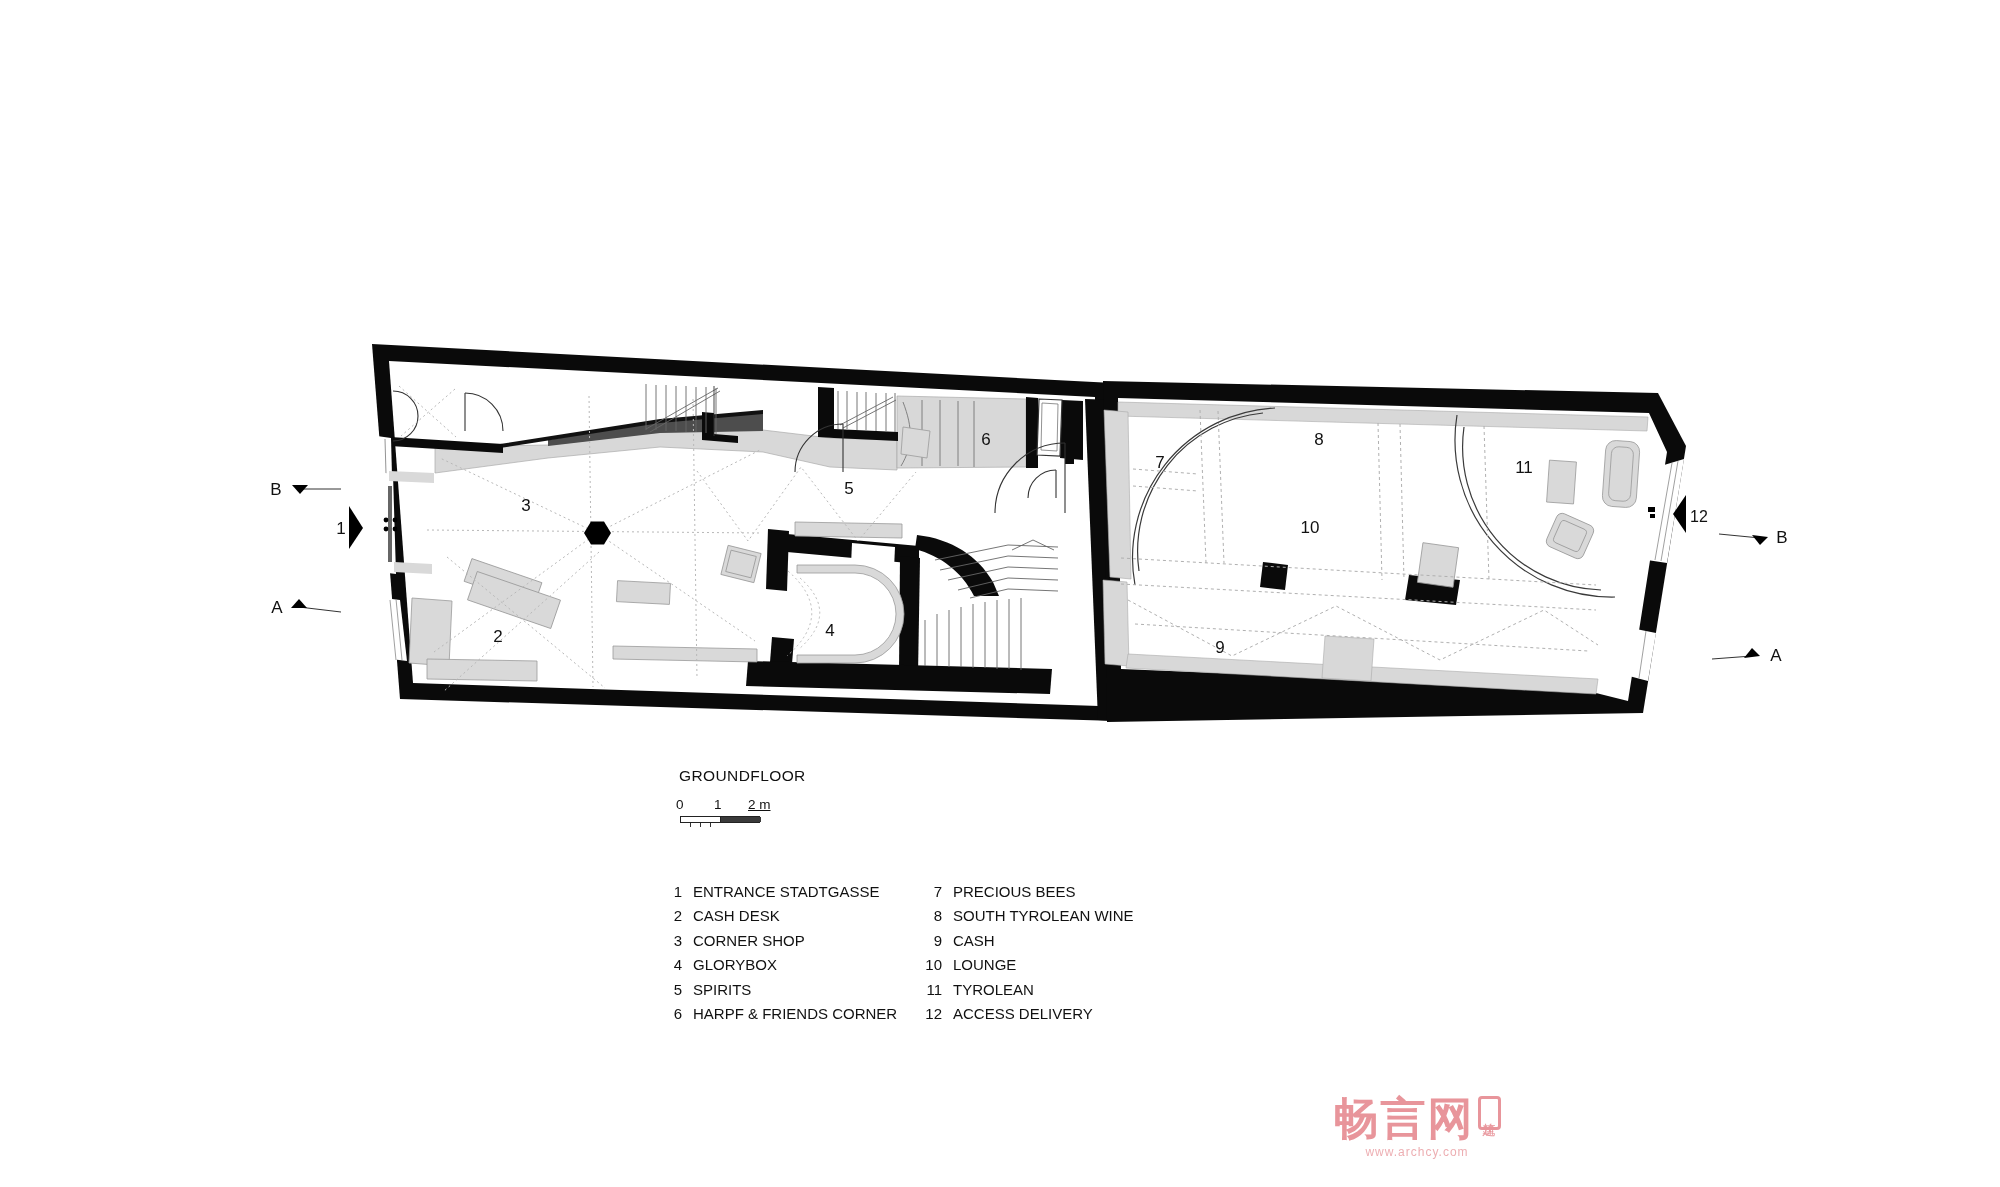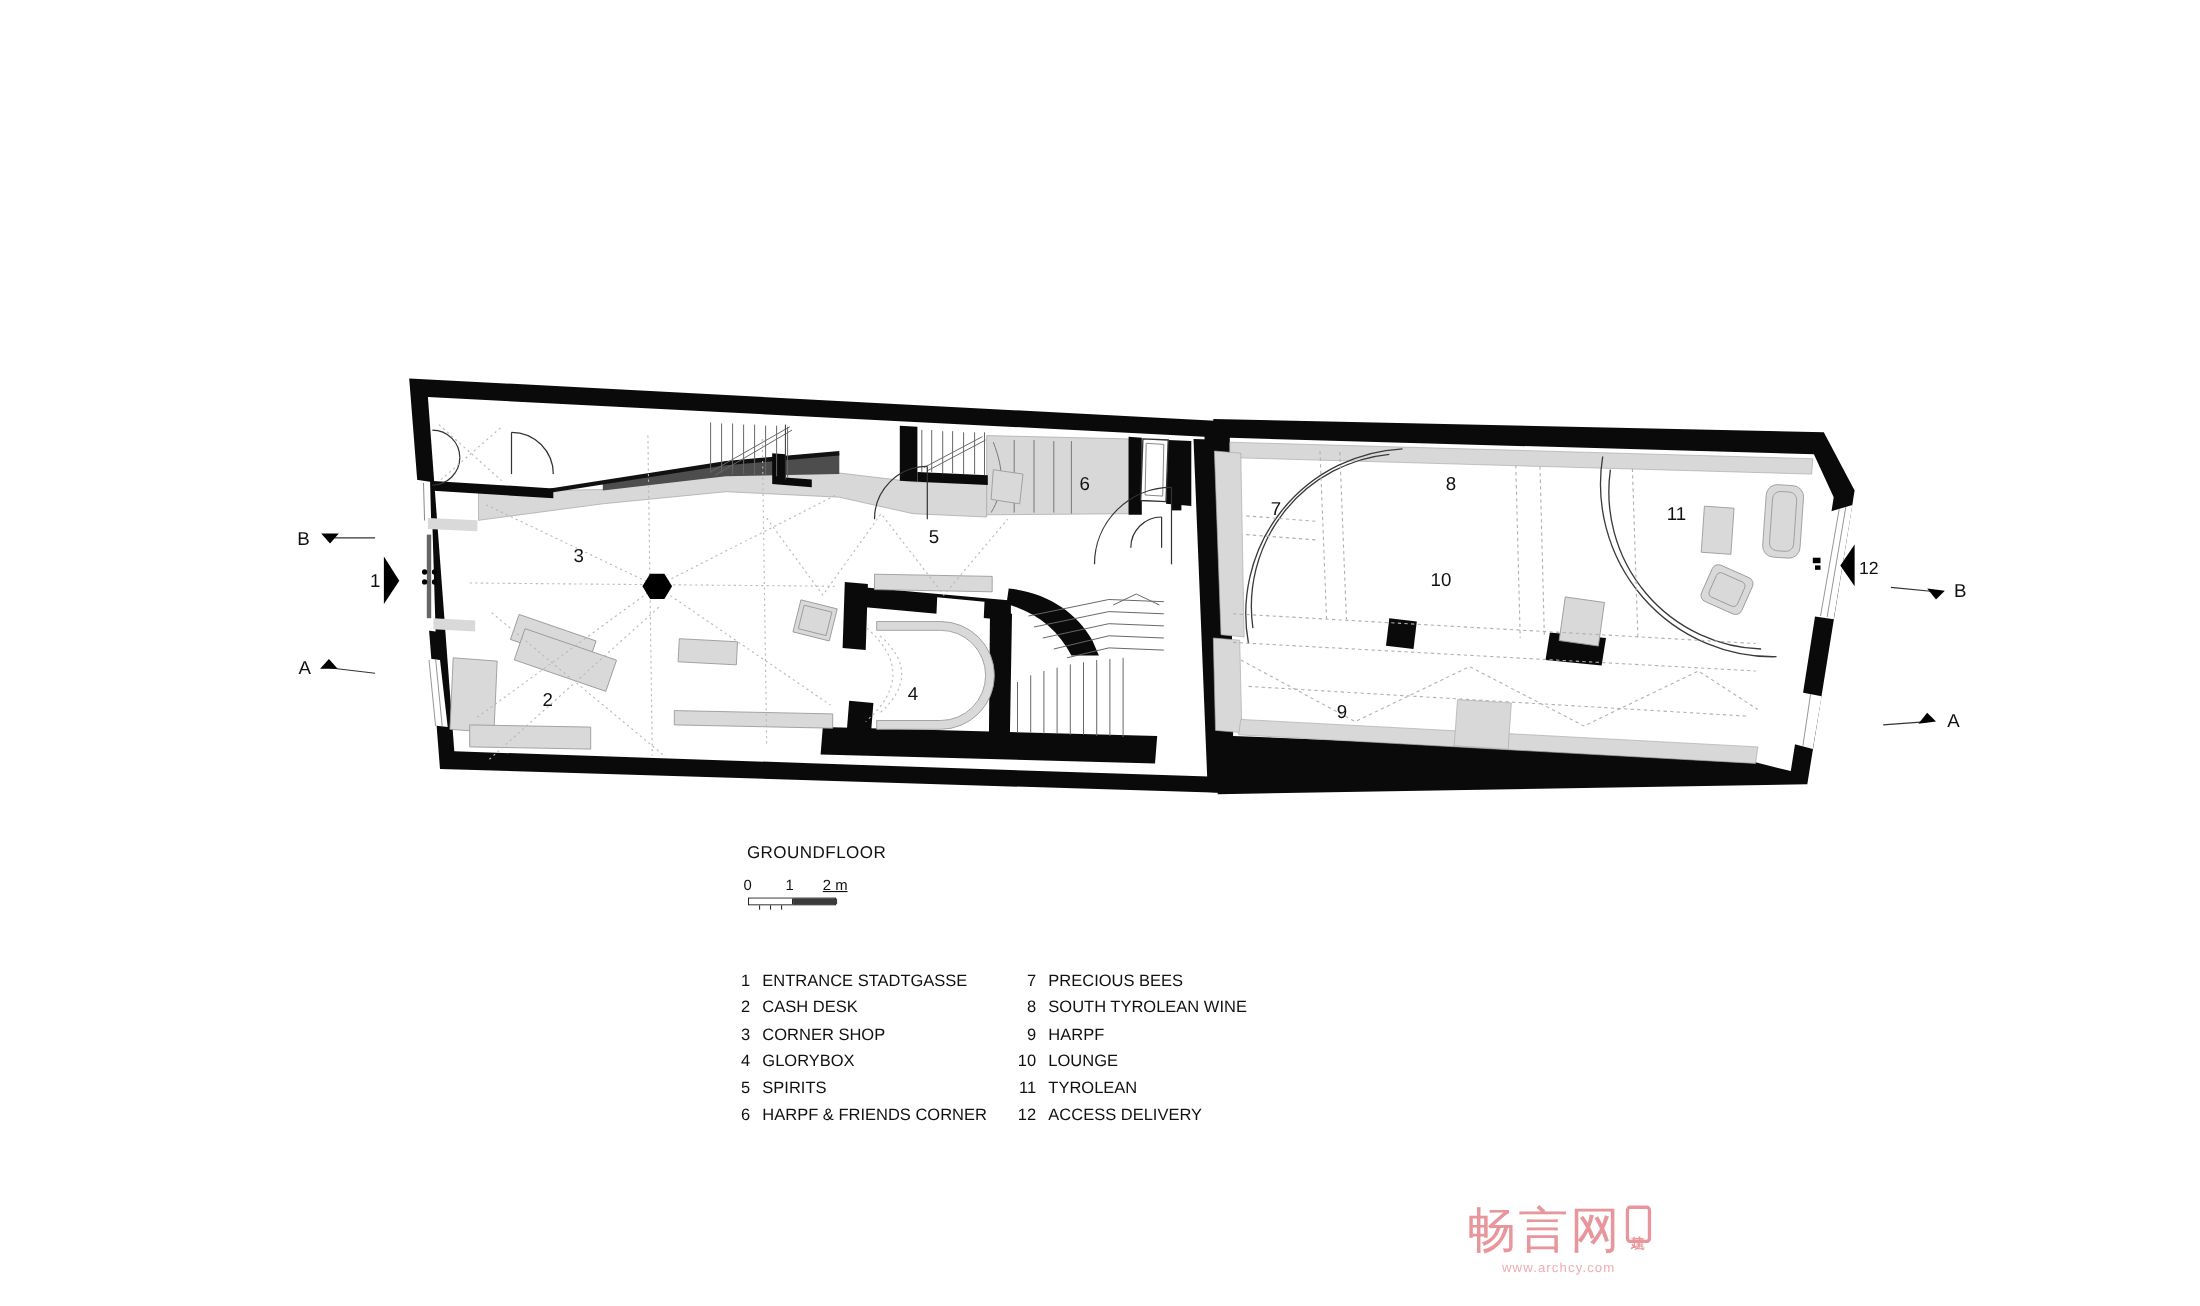--- a/index.html
+++ b/index.html
@@ -16,21 +16,21 @@
   .sb-right{position:absolute;left:40px;top:0;width:40px;height:100%;background:#3a3a3a;}
   .sb-tick{position:absolute;top:26px;width:1px;height:4px;background:#333;}
   
   .legend-col{position:absolute;top:880px;}
   .legend-col1{left:658px;} .legend-col2{left:918px;}
   .legend-row{display:flex;line-height:24.4px;font-size:15px;color:#111;white-space:nowrap;}
   .legend-num{width:24px;text-align:right;margin-right:11px;}
   
   .watermark{position:absolute;left:1322px;top:1094px;width:190px;text-align:center;}
   .wm-row{display:flex;align-items:flex-start;justify-content:center;}
-  .wm-logo{font-size:45px;font-weight:normal;color:#e8959b;letter-spacing:2px;line-height:50px;}
+  .wm-logo{font-size:45px;font-weight:bold;color:#e8959b;letter-spacing:2px;line-height:50px;}
   .wm-seal{writing-mode:vertical-rl;font-size:13px;line-height:15px;color:#e8959b;border:3px solid #e8959b;
            border-radius:4px;padding:1px;margin-left:3px;margin-top:2px;height:26px;}
   .wm-url{font-size:12px;color:#edaeb2;letter-spacing:1px;margin-top:1px;}
   svg text{font-family:"Liberation Sans", sans-serif;fill:#111;}
 </style>
 </head>
 <body>
 
 <div class="page">
 
@@ -349,21 +349,21 @@
     <div class="legend-row">
         <span class="legend-num">7</span>
         <span class="legend-label">PRECIOUS BEES</span>
       </div>
     <div class="legend-row">
         <span class="legend-num">8</span>
         <span class="legend-label">SOUTH TYROLEAN WINE</span>
       </div>
     <div class="legend-row">
         <span class="legend-num">9</span>
-        <span class="legend-label">HARPF</span>
+        <span class="legend-label">CASH</span>
       </div>
     <div class="legend-row">
         <span class="legend-num">10</span>
         <span class="legend-label">LOUNGE</span>
       </div>
     <div class="legend-row">
         <span class="legend-num">11</span>
         <span class="legend-label">TYROLEAN</span>
       </div>
     <div class="legend-row">

